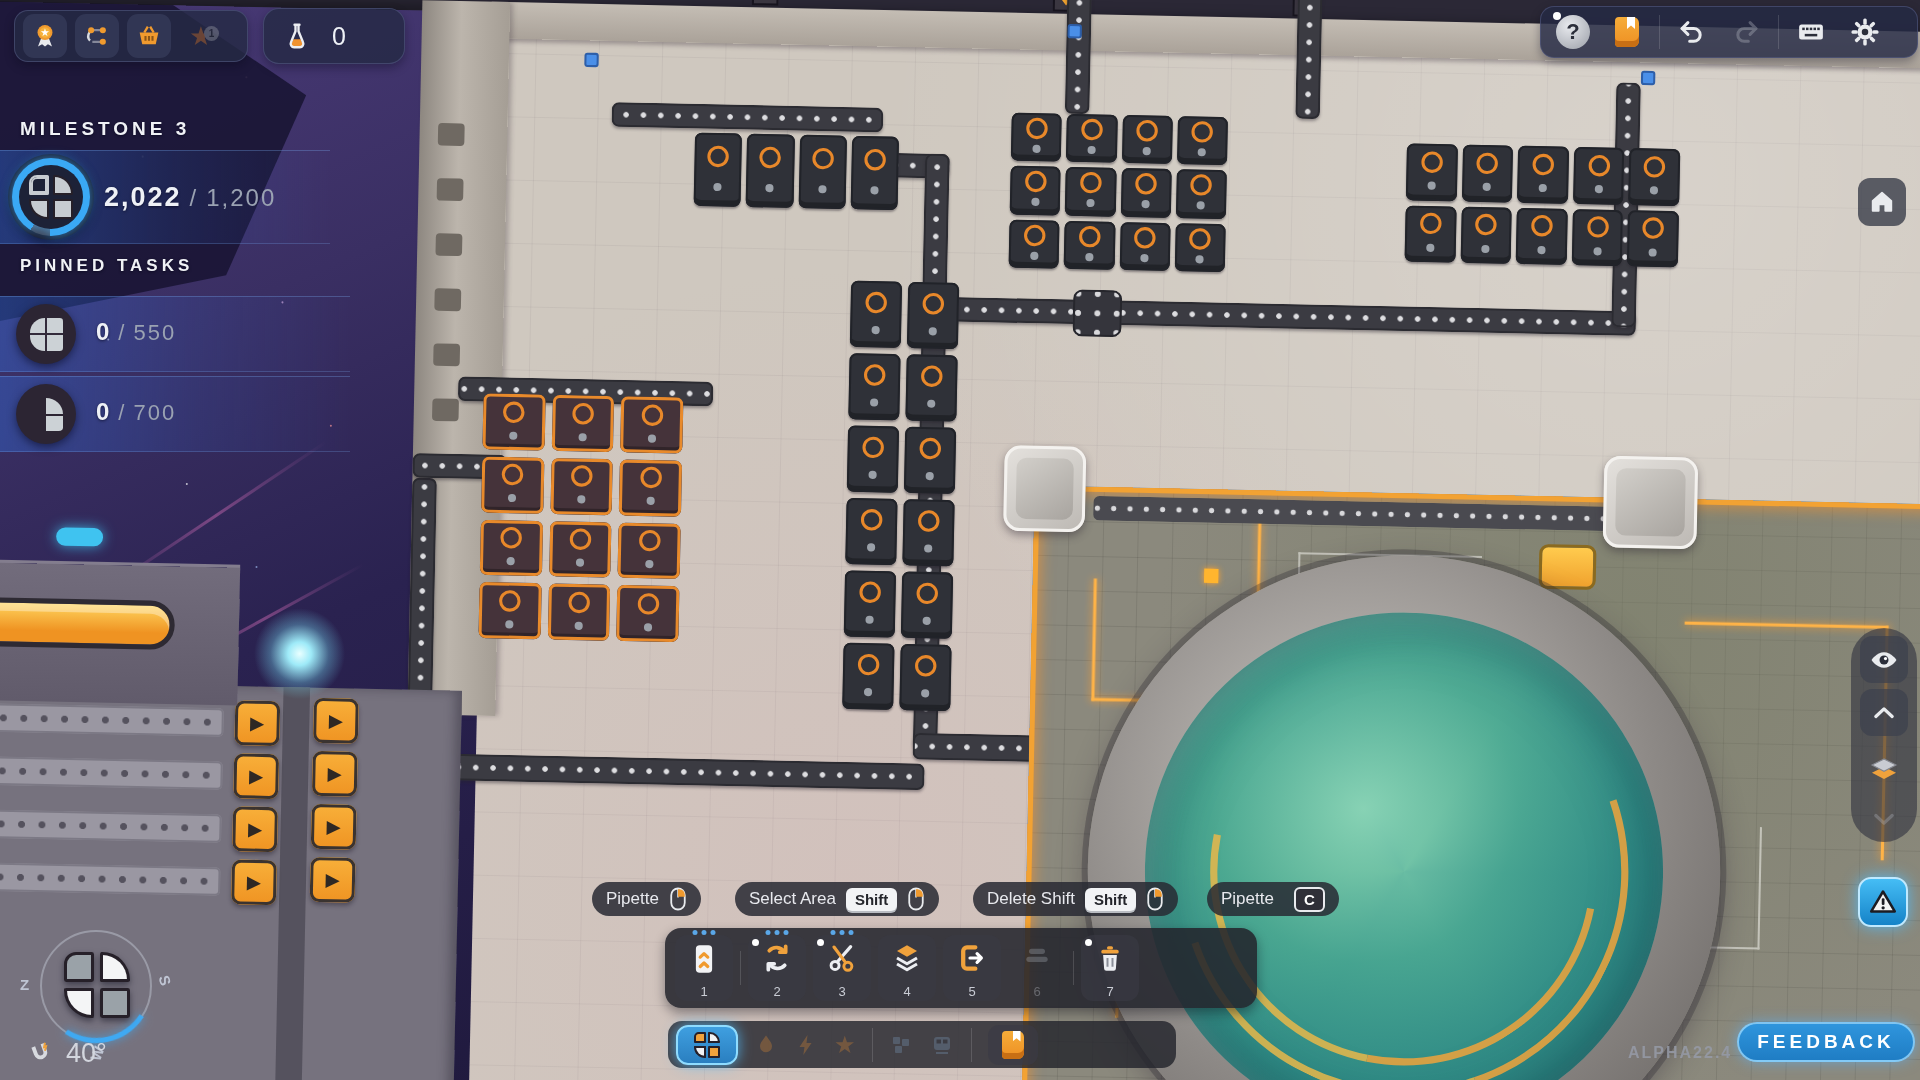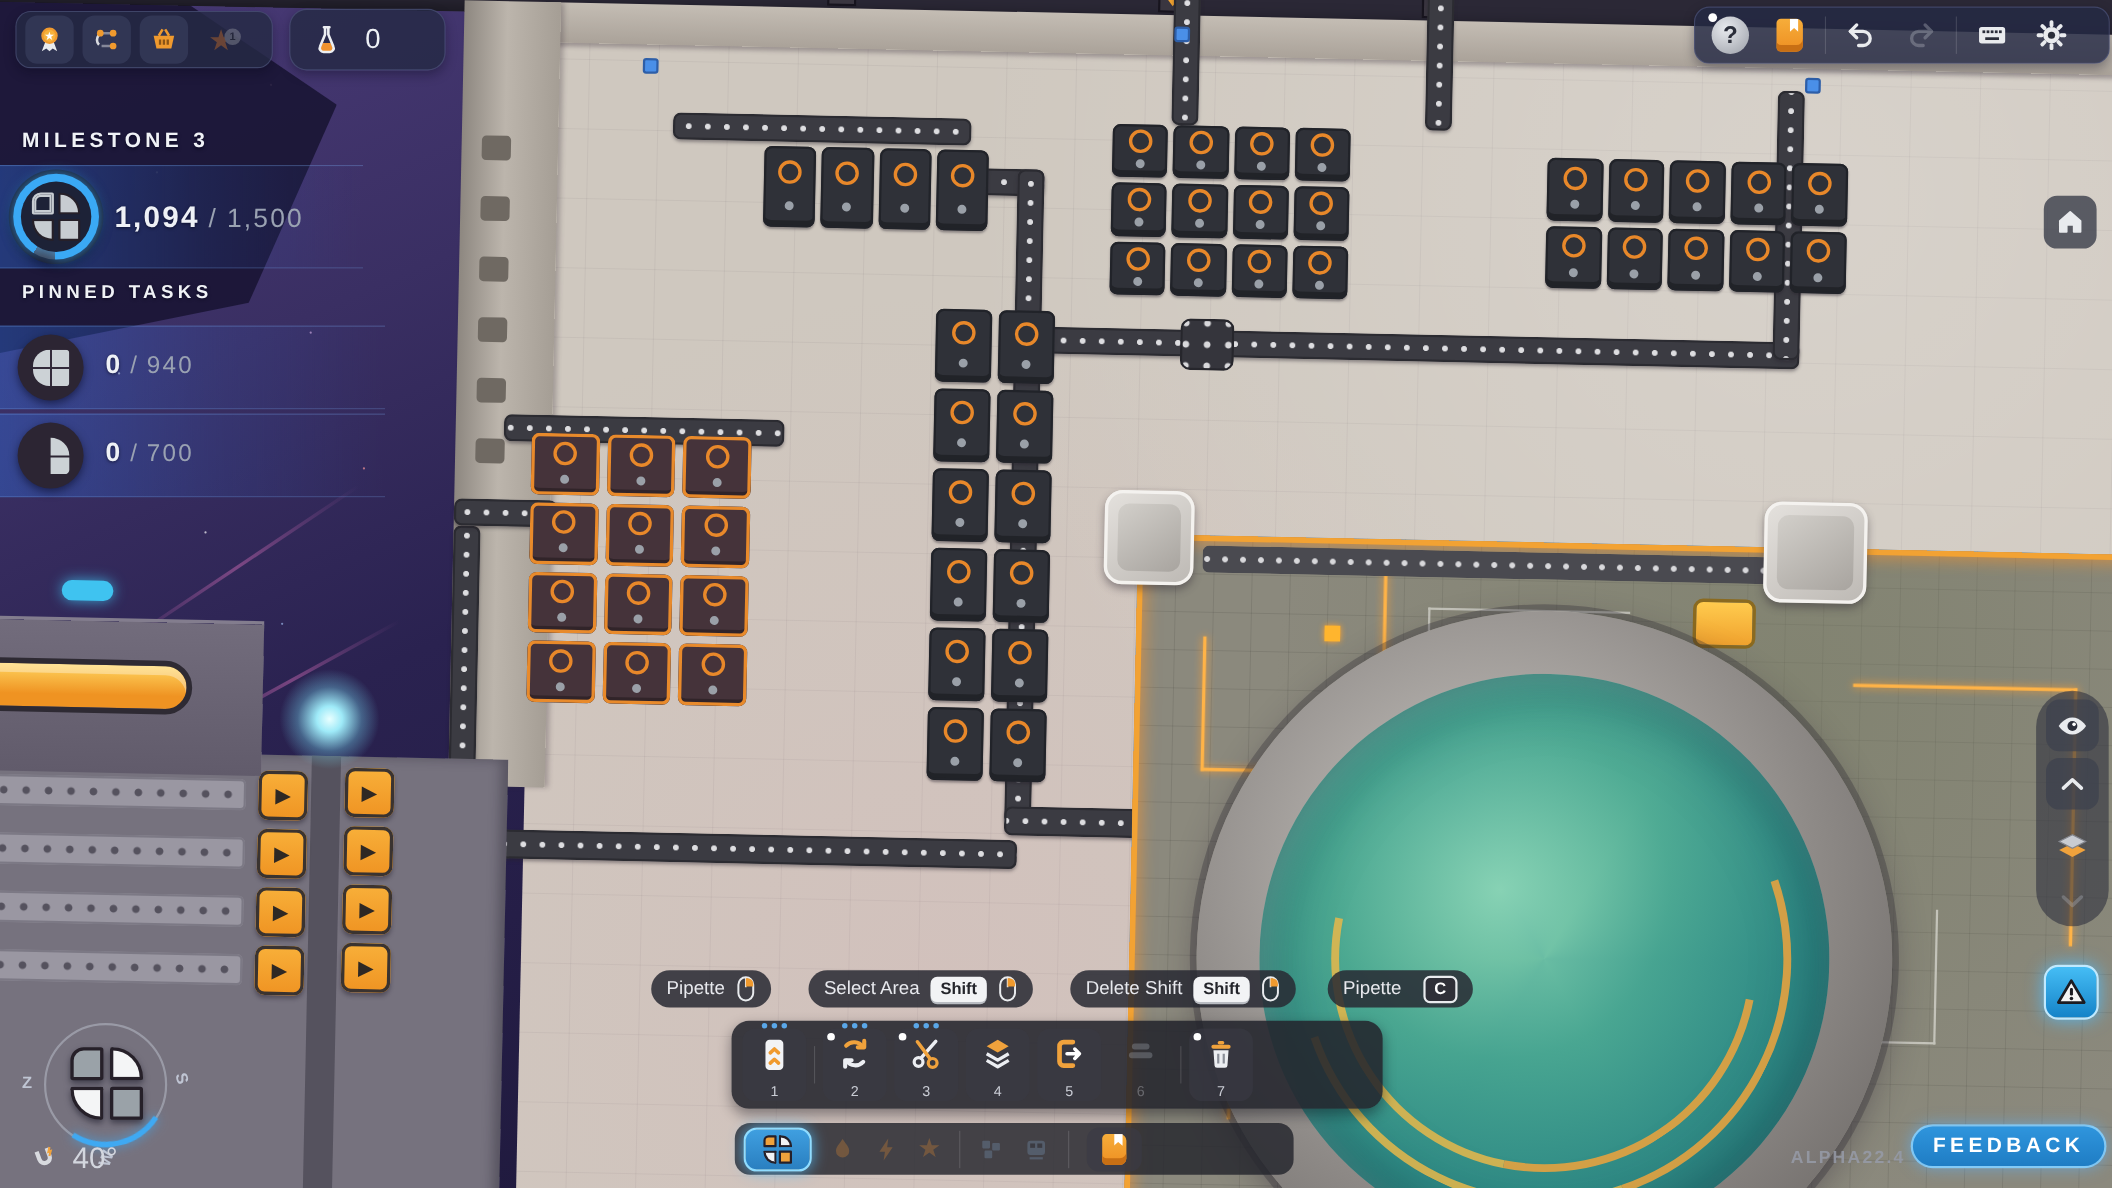--- a/index.html
+++ b/index.html
@@ -428,33 +428,33 @@
     </div>
     <div class="shape-circle" style="left:8px;top:154px;width:86px;height:86px;background:#1d2237;"></div>
     <div class="ring" style="left:12px;top:158px;width:78px;height:78px;"></div>
     <div class="quad abs" style="left:29px;top:175px;width:44px;height:44px;">
       <div class="tl" style="background:transparent;border-color:#c7ccd1;box-shadow:inset 0 0 0 2px #c7ccd1;"></div>
       <div class="tr" style="background:#c7ccd1;"></div>
       <div class="bl" style="background:#c7ccd1;"></div>
       <div class="br" style="background:#c7ccd1;"></div>
     </div>
     <div class="abs" style="left:104px;top:182px;display:flex;align-items:baseline;gap:8px;">
-      <span class="prog-big">1,094</span>
+      <span class="prog-big">2,022</span>
       <span class="prog-dim">/</span>
-      <span class="prog-dim">1,500</span>
+      <span class="prog-dim">1,200</span>
     </div>
 
     <div class="heading abs" style="left:20px;top:256px;font-size:17px;">PINNED TASKS</div>
     <div class="strip" style="top:296px;width:350px;height:76px;"></div>
     <div class="shape-circle" style="left:16px;top:304px;width:60px;height:60px;"></div>
     <div class="abs" style="left:30px;top:318px;width:33px;height:33px;background:#ccd2d6;border-radius:45% 10% 10% 45%;background-image:linear-gradient(to right,transparent calc(50% - 1px),#332b3b calc(50% - 1px) calc(50% + 1px),transparent 0),linear-gradient(to bottom,transparent calc(50% - 1px),#332b3b calc(50% - 1px) calc(50% + 1px),transparent 0);"></div>
     <div class="abs" style="left:96px;top:318px;display:flex;align-items:baseline;gap:7px;">
       <span class="prog-big" style="font-size:24px;">0</span>
       <span class="prog-dim" style="font-size:22px;">/</span>
-      <span class="prog-dim" style="font-size:22px;">940</span>
+      <span class="prog-dim" style="font-size:22px;">550</span>
     </div>
     <div class="strip" style="top:376px;width:350px;height:76px;"></div>
     <div class="shape-circle" style="left:16px;top:384px;width:60px;height:60px;"></div>
     <div class="abs" style="left:46px;top:398px;width:17px;height:16px;background:#ccd2d6;border-radius:0 100% 0 0;"></div>
     <div class="abs" style="left:46px;top:416px;width:17px;height:15px;background:#ccd2d6;border-radius:0 0 25% 0;"></div>
     <div class="abs" style="left:96px;top:398px;display:flex;align-items:baseline;gap:7px;">
       <span class="prog-big" style="font-size:24px;">0</span>
       <span class="prog-dim" style="font-size:22px;">/</span>
       <span class="prog-dim" style="font-size:22px;">700</span>
     </div>

